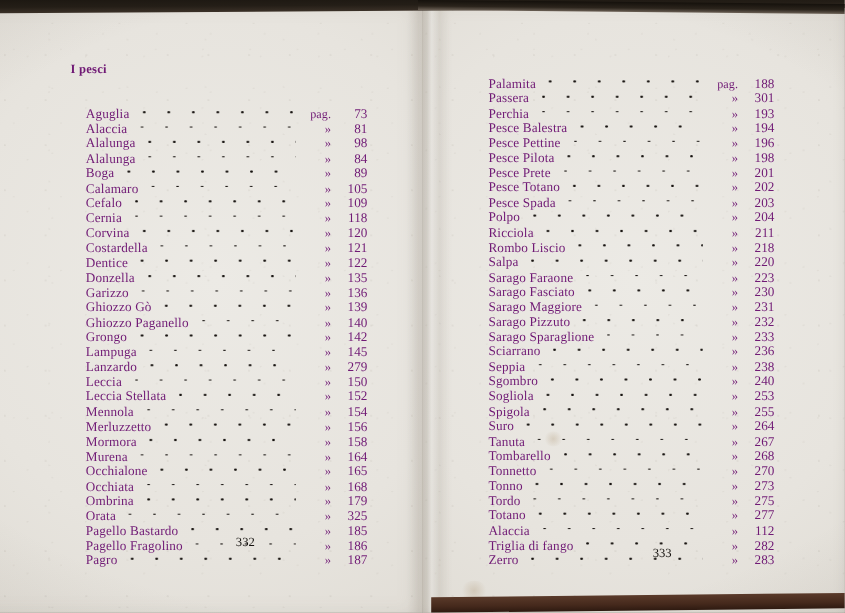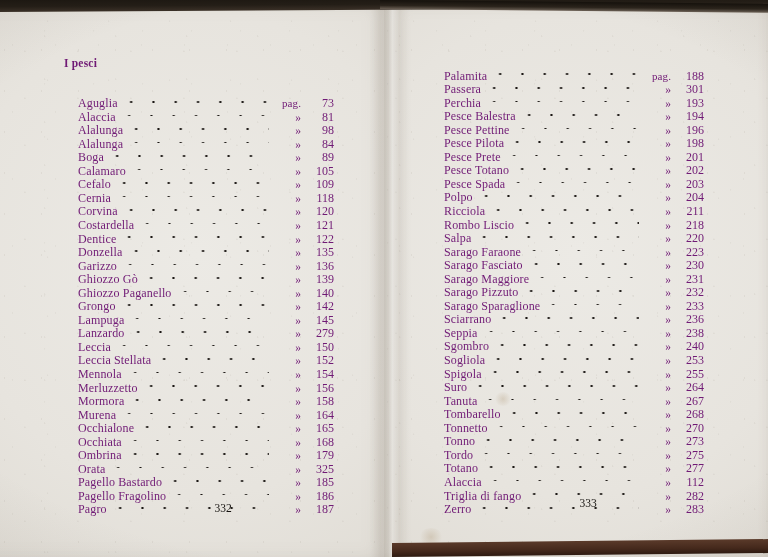--- a/index.html
+++ b/index.html
@@ -115,22 +115,22 @@
     flex:0 0 30px;text-align:right;font-size:11.5px;
     letter-spacing:.1px;
   }
   .pagmark.word{font-size:11px;}
   .num{flex:0 0 28px;text-align:right;font-size:12px;padding-left:5px;}
 
   .folio{
     position:absolute;z-index:7;font-size:11.5px;color:#14110e;
     text-align:center;width:60px;
   }
-  .folio.left { left:193px; top:502px; }
-  .folio.right{ left:558px; top:497px; }
+  .folio.left { left:193px; top:487px; }
+  .folio.right{ left:572px; top:497px; }
 </style>
 </head>
 <body>
 
 <div class="book">
 
   <div class="leaf left"></div>
   <div class="leaf right"></div>
 
   <div class="grain"></div>

